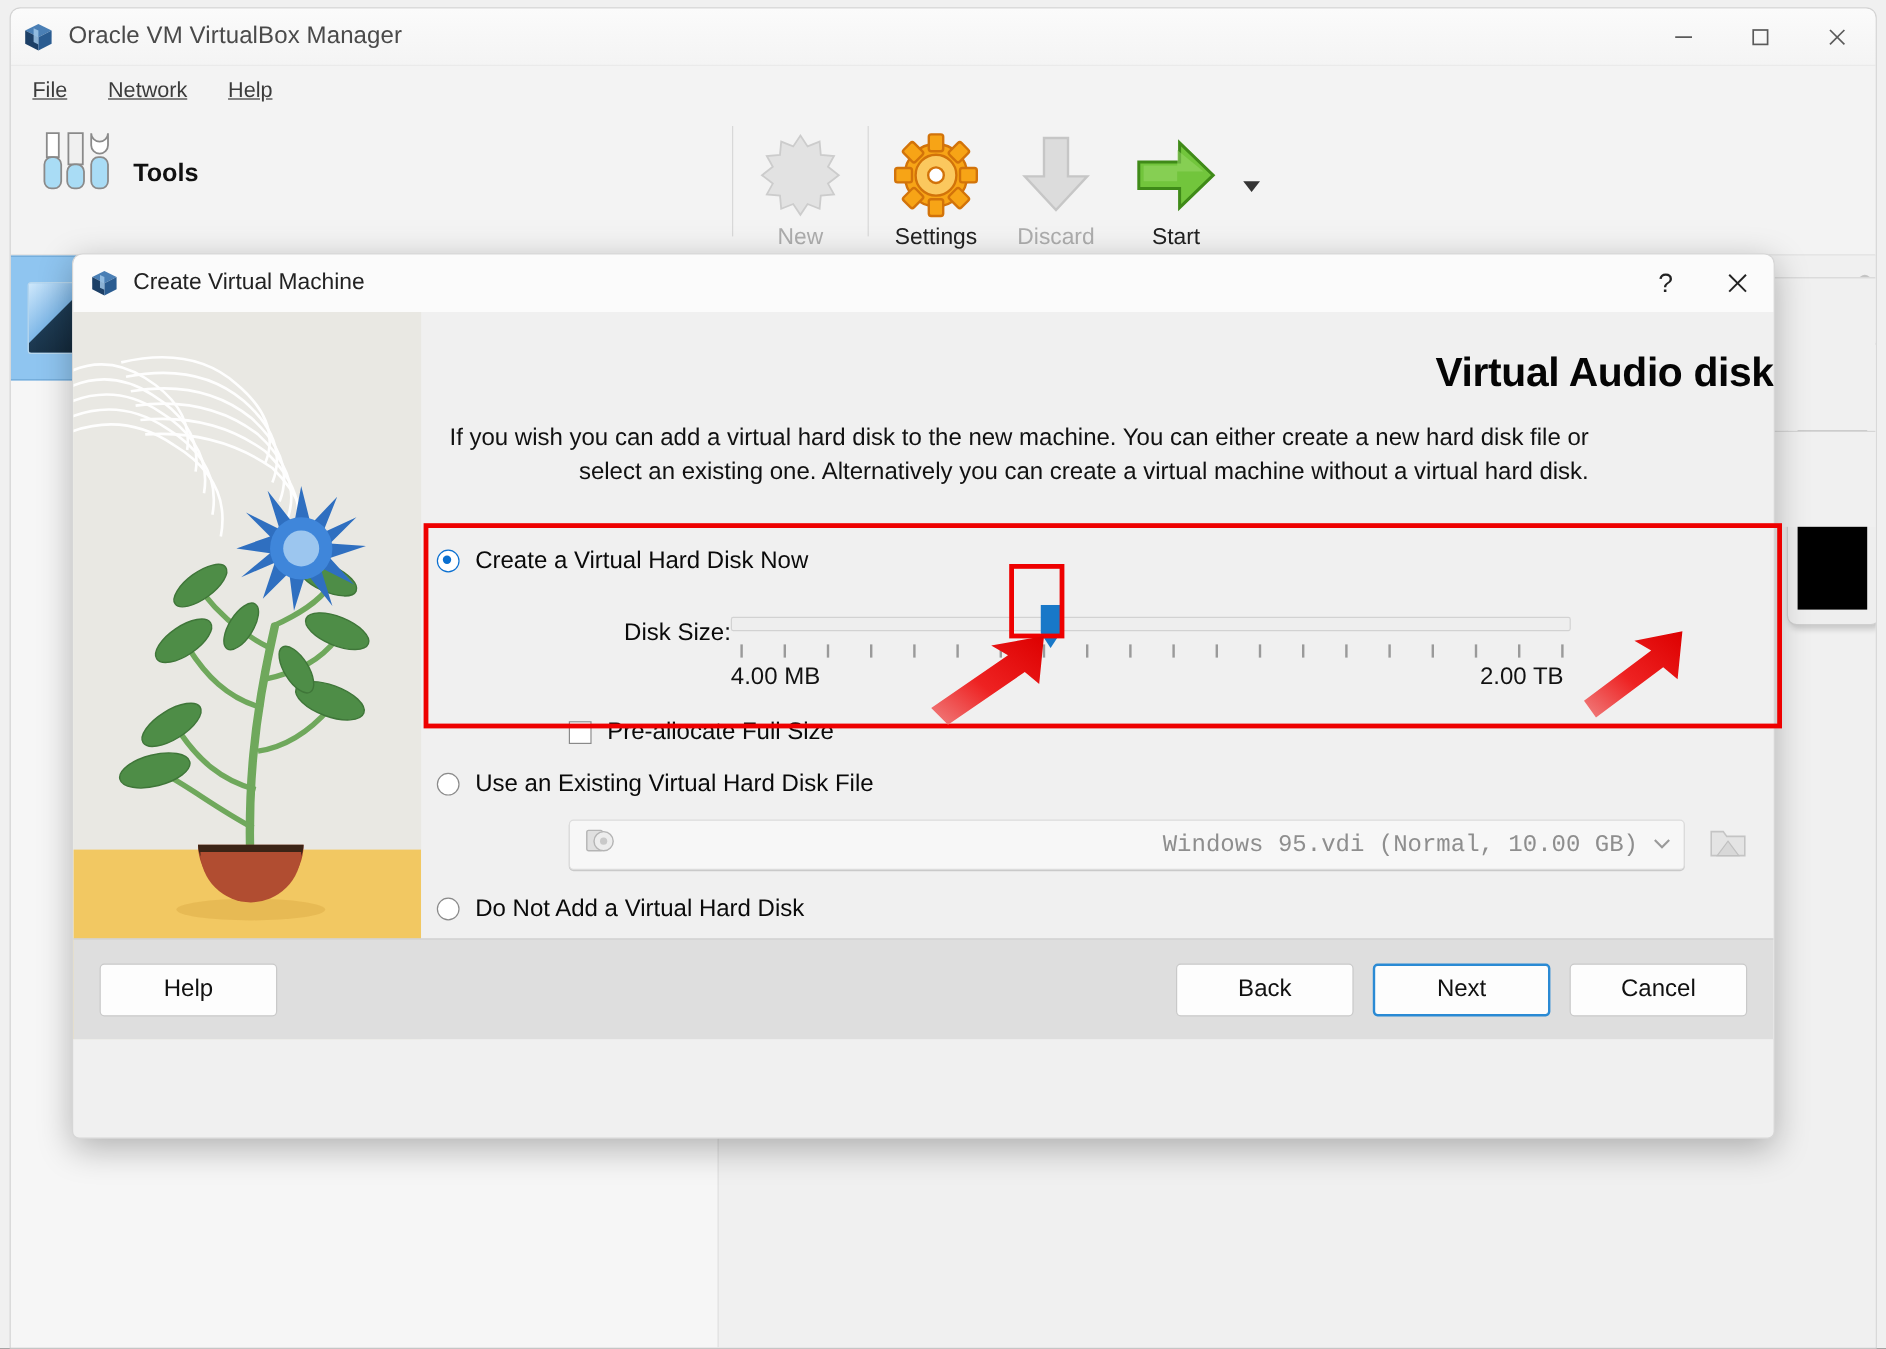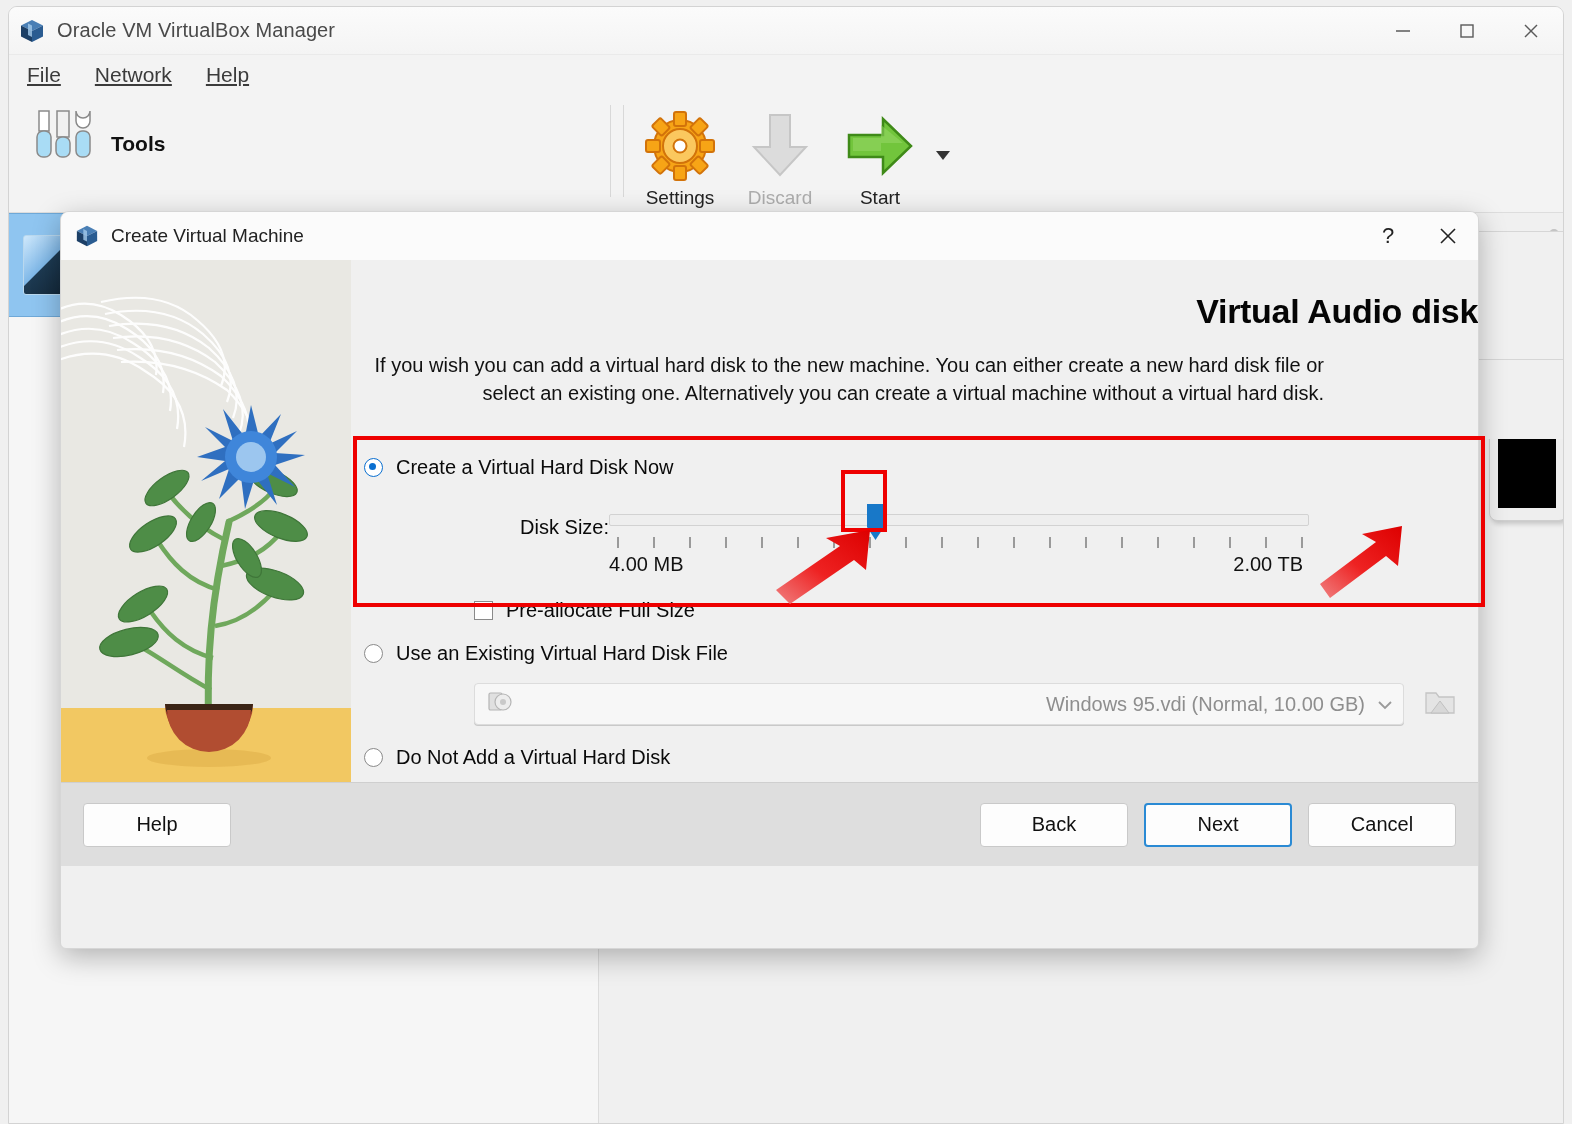--- a/index.html
+++ b/index.html
@@ -42,21 +42,21 @@
     width: 64px; height: 48px; display: flex; align-items: center; justify-content: center;
     color: #5a5a5a;
   }
   .wc svg { display: block; }
 
   
   .menubar {
     height: 40px; display: flex; align-items: center; padding-left: 18px; gap: 34px;
     background: #f3f3f3;
   }
-  .menu-item { font-size: 21px; color: #3b3b3b; }
+  .menu-item { font-size: 18px; color: #3b3b3b; }
   .menu-item .u { text-decoration: underline; }
 
   
   .toolband {
     position: relative;
     height: 118px;
     background: #f3f3f3;
     border-bottom: 1px solid #dddddd;
   }
   .tools-chip {
@@ -215,20 +215,21 @@
 
   
   #opt2-block { position: absolute; left: 13px; top: 382px; width: 1130px; }
   .combo-row { display: flex; align-items: center; gap: 14px; margin-left: 110px; margin-top: 18px; }
   .combo {
     width: 930px; height: 42px; background: #f7f7f7;
     border: 1px solid #dcdcdc; border-radius: 4px;
     display: flex; align-items: center; padding: 0 10px 0 12px;
     color: #8e8e8e; font-size: 20px; gap: 12px;
     box-shadow: 0 1px 0 #c9c9c9;
+    font-family: Liberation Mono, monospace;
   }
   .combo .vdi-name { flex: 1; }
   .browse-btn {
     width: 44px; height: 42px; display: flex; align-items: center; justify-content: center;
   }
   #opt3-block { position: absolute; left: 13px; top: 486px; }
 
   
   .dlg-footer {
     position: absolute; left: 0; right: 0; bottom: 0; height: 84px;
@@ -301,20 +302,26 @@
               <rect x="43" y="26" width="14" height="26" rx="6" fill="#a9dcf5"></rect>
             </g>
           </svg>
         </span>
         <span class="label">Tools</span>
       </div>
 
       <div class="tb-items">
         <div class="tb-sep"></div>
 
+        <div class="tb-btn disabled">
+          <svg width="78" height="78" viewBox="0 0 78 78">
+            <polygon fill="#e2e2e2" stroke="#cccccc" stroke-width="1.5" points="39,6 45,15 55,11 56,22 67,23 62,32 71,39 62,46 67,55 56,56 55,67 45,63 39,72 33,63 23,67 22,56 11,55 16,46 7,39 16,32 11,23 22,22 23,11 33,15"></polygon>
+          </svg>
+          <span class="lbl">New</span>
+        </div>
 
 
         <div class="tb-sep"></div>
 
         <div class="tb-btn">
           <svg width="78" height="78" viewBox="0 0 78 78">
             <g transform="translate(39,39)">
               <g fill="#f7a416" stroke="#d2730a" stroke-width="2">
                 <circle r="26"></circle>
                 <g>

